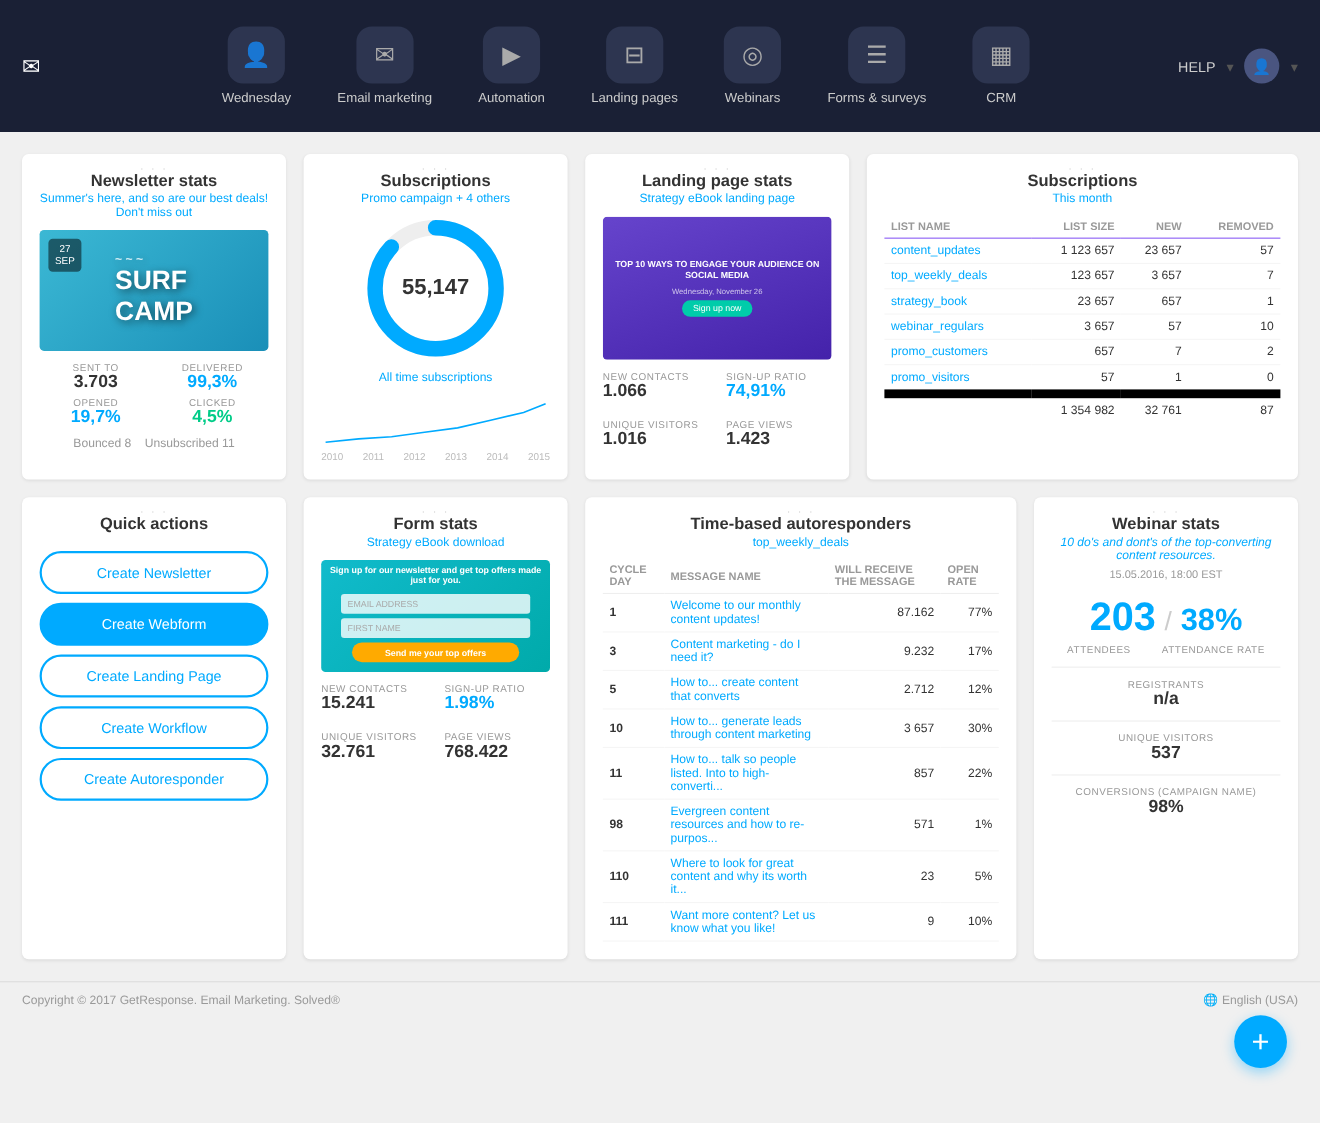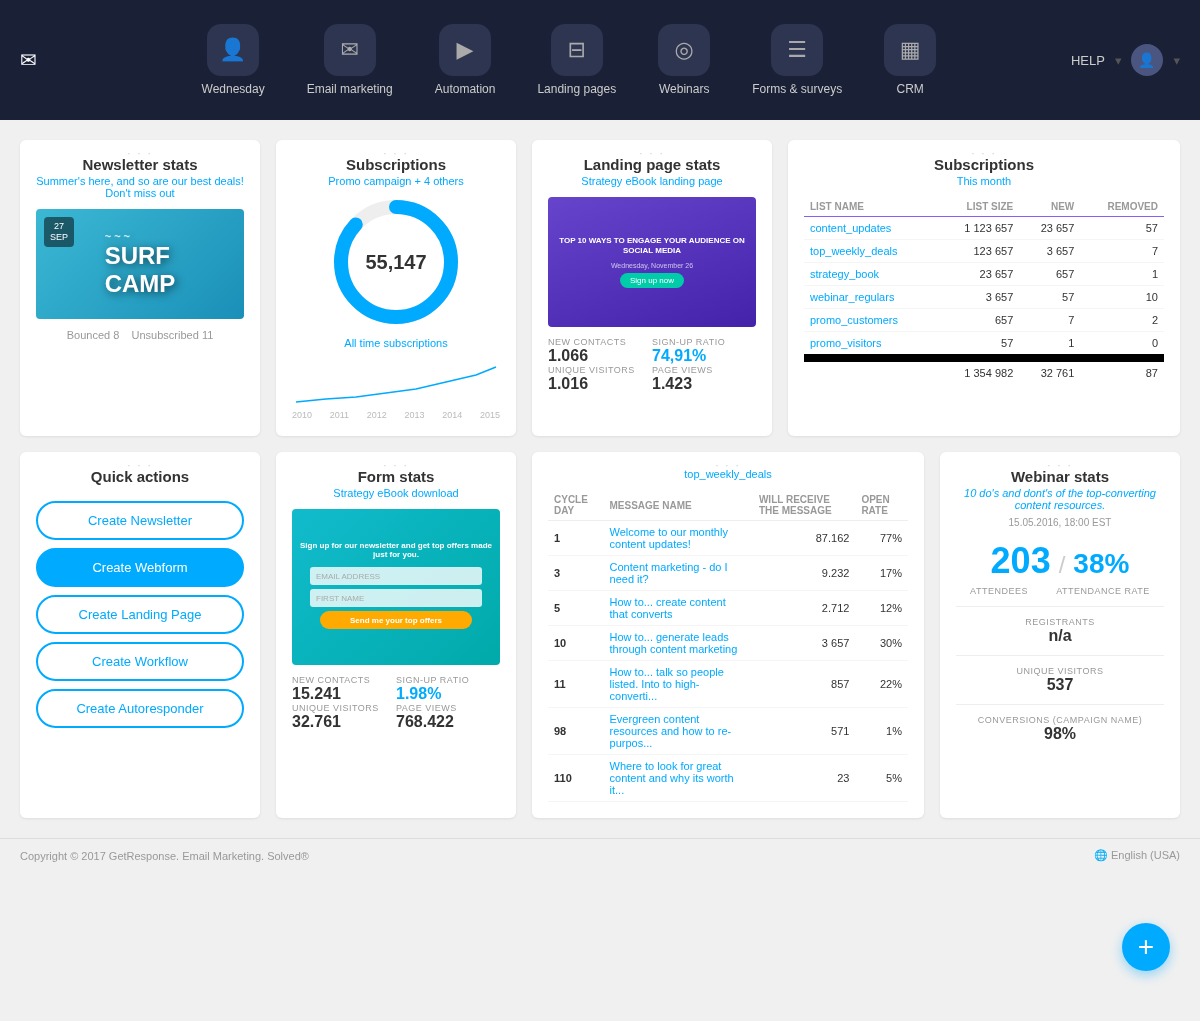--- a/index.html
+++ b/index.html
@@ -44,21 +44,21 @@
     .donut-wrap { position: relative; width: 130px; height: 130px; }
     .donut-wrap svg { transform: rotate(-90deg); }
     .donut-center { position: absolute; top: 50%; left: 50%; transform: translate(-50%, -50%); text-align: center; font-size: 20px; font-weight: 700; color: #333; }
     .subscriptions-card .all-time { text-align: center; color: #00aaff; font-size: 11px; margin-top: 4px; }
     .sparkline { width: 100%; height: 50px; margin-top: 8px; }
 
     
     .landing-card h3 { text-align: center; font-size: 15px; font-weight: 600; color: #333; margin-bottom: 2px; }
     .landing-card .subtitle { text-align: center; color: #00aaff; font-size: 11px; margin-bottom: 10px; }
     .landing-preview { width: 100%; height: 130px; background: linear-gradient(135deg, #5533cc, #3311aa); border-radius: 4px; display: flex; align-items: center; justify-content: center; margin-bottom: 10px; overflow: hidden; position: relative; }
-    .landing-stats-grid { display: grid; grid-template-columns: 1fr 1fr; gap: 0; }
+    .landing-stats-grid { display: grid; grid-template-columns: 1fr 1fr; gap: 16px; }
     .landing-stat-label { font-size: 9px; color: #999; text-transform: uppercase; letter-spacing: 0.5px; }
     .landing-stat-value { font-size: 16px; font-weight: 700; color: #333; }
     .landing-stat-value.big { font-size: 16px; color: #00aaff; }
 
     
     .sub-table-card h3 { text-align: center; font-size: 15px; font-weight: 600; color: #333; margin-bottom: 2px; }
     .sub-table-card .subtitle { text-align: center; color: #00aaff; font-size: 11px; margin-bottom: 10px; }
     .sub-table { width: 100%; border-collapse: collapse; font-size: 11px; }
     .sub-table th { color: #999; font-weight: 600; text-align: left; padding: 4px 6px; border-bottom: 1px solid #8b5cf6; font-size: 10px; }
     .sub-table td { padding: 5px 6px; border-bottom: 1px solid #f5f5f5; }
@@ -67,21 +67,21 @@
     .sub-table tfoot td { font-weight: 700; border-top: 8px solid #000000; border-bottom: none; }
 
     
     .quick-actions-card h3 { text-align: center; font-size: 15px; font-weight: 600; color: #333; margin-bottom: 16px; }
     .action-btn { width: 100%; padding: 10px; border-radius: 25px; border: 2px solid #00aaff; background: #fff; color: #00aaff; font-size: 13px; font-weight: 500; cursor: pointer; margin-bottom: 8px; display: block; text-align: center; }
     .action-btn.filled { background: #00aaff; color: #fff; text-align: center; }
 
     
     .form-stats-card h3 { text-align: center; font-size: 15px; font-weight: 600; color: #333; margin-bottom: 2px; }
     .form-stats-card .subtitle { text-align: center; color: #00aaff; font-size: 11px; margin-bottom: 10px; }
-    .form-preview { width: 100%; height: 156px; background: linear-gradient(135deg, #11bbcc, #00aaaa); border-radius: 4px; display: flex; align-items: center; justify-content: flex-end; margin-bottom: 10px; overflow: hidden; }
+    .form-preview { width: 100%; height: 102px; background: linear-gradient(135deg, #11bbcc, #00aaaa); border-radius: 4px; display: flex; align-items: center; justify-content: flex-end; margin-bottom: 10px; overflow: hidden; }
     .form-field-mock { background: rgba(255,255,255,0.8); height: 18px; border-radius: 3px; margin: 3px 10px; }
     .form-btn-mock { background: #ffaa00; height: 18px; border-radius: 10px; margin: 4px 20px; display: flex; align-items: center; justify-content: center; font-size: 8px; color: #fff; font-weight: 700; }
 
     
     .autoresponder-card h3 { text-align: center; font-size: 15px; font-weight: 600; color: #333; margin-bottom: 2px; }
     .autoresponder-card .subtitle { text-align: center; color: #00aaff; font-size: 11px; margin-bottom: 10px; }
     .auto-table { width: 100%; border-collapse: collapse; font-size: 11px; }
     .auto-table th { color: #999; font-weight: 600; text-align: left; padding: 4px 6px; border-bottom: 1px solid #eee; font-size: 10px; text-transform: uppercase; }
     .auto-table td { padding: 5px 6px; border-bottom: 1px solid #f5f5f5; vertical-align: middle; }
     .auto-table td a { color: #00aaff; text-decoration: none; font-size: 11px; }
@@ -158,20 +158,38 @@
       <h3>Newsletter stats</h3>
       <div class="subtitle">Summer's here, and so are our best deals! Don't miss out</div>
       <div class="newsletter-img">
         <div class="date-badge">
           <div>27</div>
           <div>SEP</div>
         </div>
         <div style="color:#fff;font-size:24px;font-weight:900;text-shadow:2px 2px 8px rgba(0,0,0,0.6);">
           <div style="font-size:11px;opacity:0.8;">~ ~ ~</div>
           SURF<br>CAMP
+        </div>
+      </div>
+      <div class="stats-grid">
+        <div>
+          <div class="stat-label">SENT TO</div>
+          <div class="stat-value">3.703</div>
+        </div>
+        <div>
+          <div class="stat-label">DELIVERED</div>
+          <div class="stat-value cyan">99,3%</div>
+        </div>
+        <div>
+          <div class="stat-label">OPENED</div>
+          <div class="stat-value cyan">19,7%</div>
+        </div>
+        <div>
+          <div class="stat-label">CLICKED</div>
+          <div class="stat-value green">4,5%</div>
         </div>
       </div>
       <div class="newsletter-footer">
         <span>
           <span>Bounced</span> <span>8</span>
           &nbsp;&nbsp;
           <span>Unsubscribed</span> <span>11</span>
         </span>
       </div>
     </div>
@@ -340,20 +358,21 @@
         </div>
         <div>
           <div class="landing-stat-label">PAGE VIEWS</div>
           <div class="landing-stat-value">768.422</div>
         </div>
       </div>
     </div>
 
     <div class="card autoresponder-card">
       <div class="card-drag">· · ·</div>
+      <h3>Time-based autoresponders</h3>
       <div class="subtitle">top_weekly_deals</div>
       <table class="auto-table">
         <thead>
           <tr>
             <th>CYCLE DAY</th>
             <th>MESSAGE NAME</th>
             <th>WILL RECEIVE THE MESSAGE</th>
             <th>OPEN RATE</th>
           </tr>
         </thead>
@@ -393,20 +412,26 @@
       <td><a href="#">Evergreen content resources and how to re-purpos...</a></td>
       <td class="num">571</td>
       <td class="num">1%</td>
     </tr>
             <tr>
       <td class="cycle">110</td>
       <td><a href="#">Where to look for great content and why its worth it...</a></td>
       <td class="num">23</td>
       <td class="num">5%</td>
     </tr>
+            <tr>
+      <td class="cycle">111</td>
+      <td><a href="#">Want more content? Let us know what you like!</a></td>
+      <td class="num">9</td>
+      <td class="num">10%</td>
+    </tr>
           </tbody>
       </table>
     </div>
 
     <div class="card webinar-card">
       <div class="card-drag">· · ·</div>
       <h3>Webinar stats</h3>
       <div class="subtitle">10 do's and dont's of the top-converting content resources.</div>
       <div class="date">15.05.2016, 18:00 EST</div>
       <div class="webinar-big-stats">

